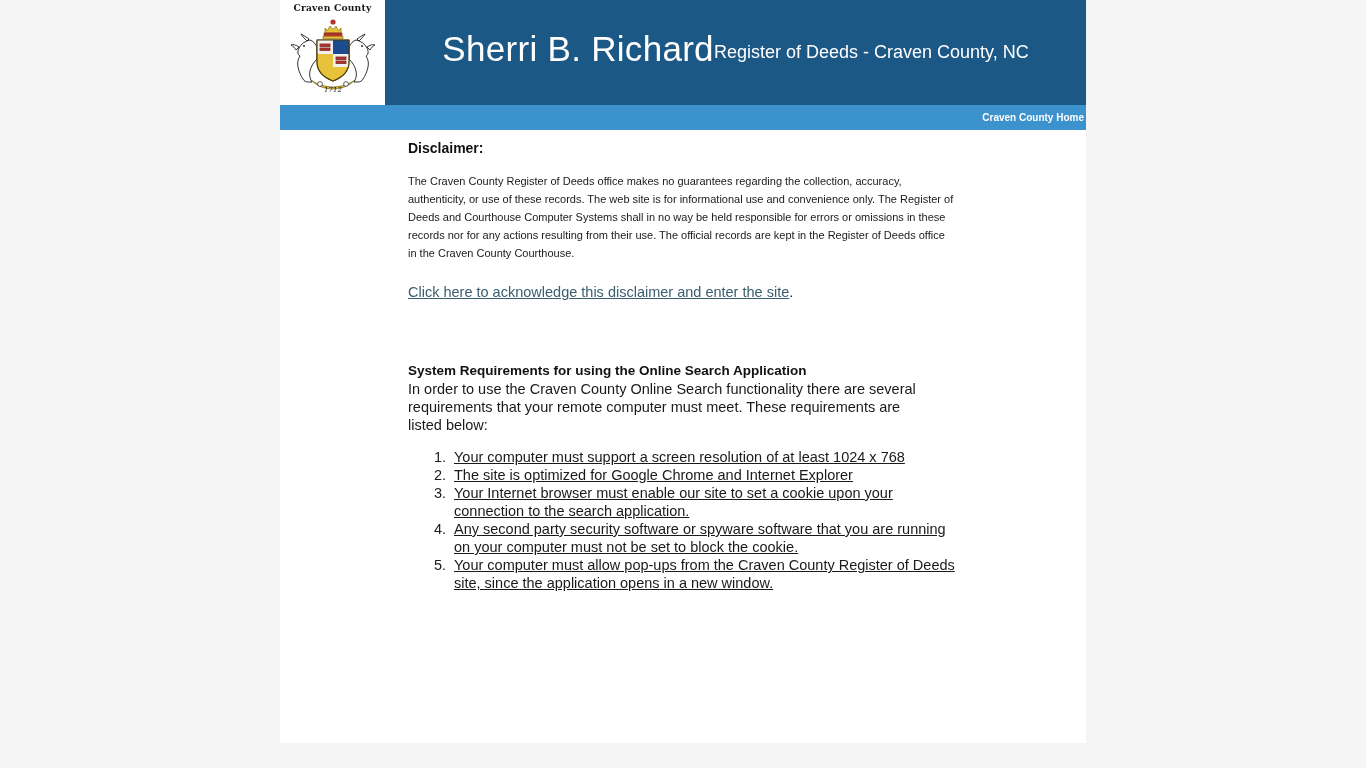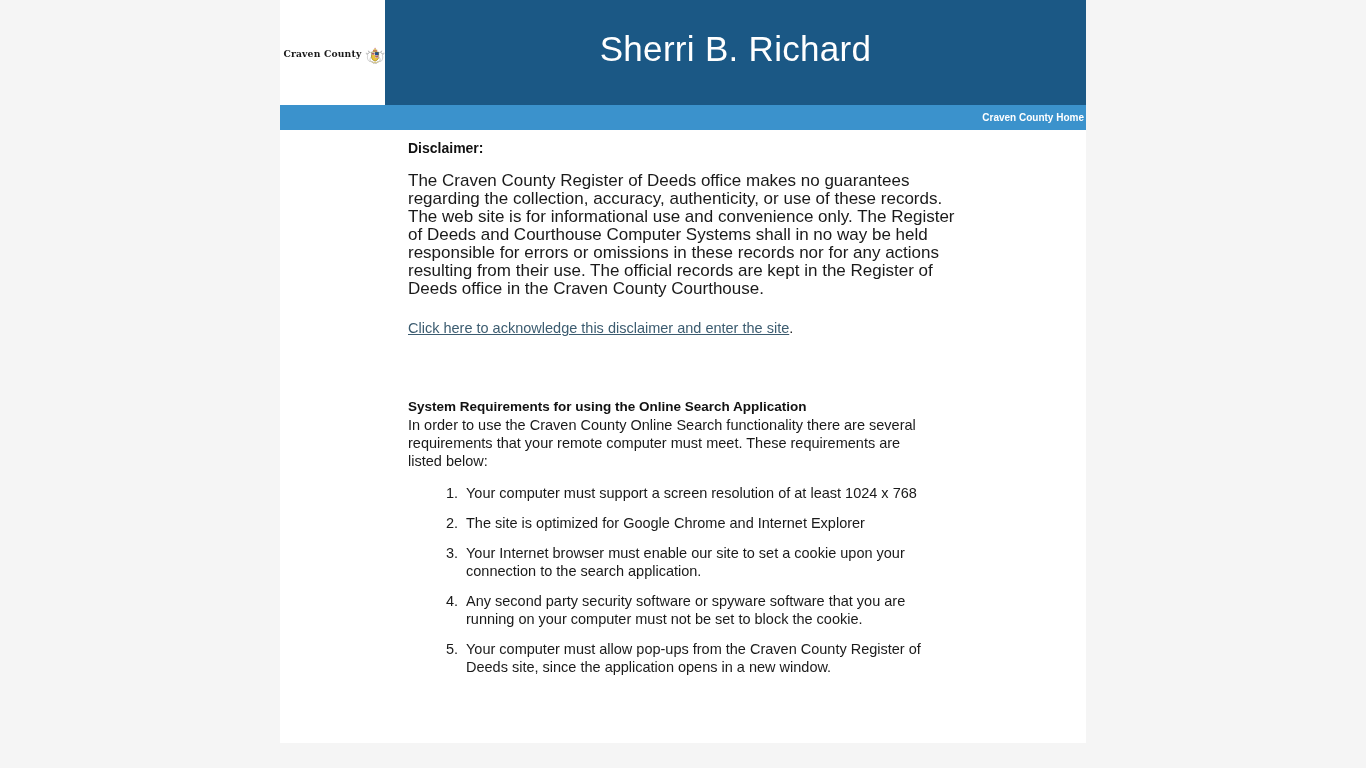--- a/index.html
+++ b/index.html
@@ -29,20 +29,21 @@
     background: #1b5885;
     display: flex;
     align-items: stretch;
   }
   .logo-box {
     width: 105px;
     height: 105px;
     background: #ffffff;
     flex: 0 0 105px;
     display: flex;
+    flex-direction: column;
     align-items: center;
     justify-content: flex-start;
     padding-top: 3px;
     box-sizing: border-box;
     overflow: hidden;
   }
   .logo-title {
     font-family: "DejaVu Serif", serif;
     font-weight: bold;
     font-size: 10px;
@@ -116,21 +117,21 @@
     top: 10px;
     width: 550px;
   }
   .disclaimer-heading {
     font-size: 14px;
     font-weight: bold;
     color: #111111;
     margin: 0 0 6px 0;
   }
   .disclaimer-body {
-    font-size: 17px;
+    font-size: 11px;
     line-height: 18px;
     color: #1a1a1a;
     margin: 16px 0 0 0;
     width: 548px;
   }
   .ack-wrap {
     margin-top: 22px;
     font-size: 14.5px;
     color: #1a1a1a;
   }
@@ -157,22 +158,23 @@
   }
   .req-list {
     margin: 14px 0 0 0;
     padding-left: 42px;
     font-size: 14.5px;
     line-height: 18px;
     color: #1a1a1a;
     width: 510px;
   }
   .req-list li {
-    margin: 12px;
+    margin: 0;
     padding-left: 4px;
+    text-decoration: underline;
   }
   
   .footer {
     position: absolute;
     left: 0;
     top: 743px;
     width: 1366px;
     height: 25px;
     background: #f5f5f5;
     display: flex;
@@ -230,20 +232,21 @@
 
         <path d="M24 66 C31 71 40 73 46 73 C52 73 61 71 68 66 C62 72 54 75 46 75 C38 75 30 72 24 66 Z" fill="#e8c23a" stroke="#6e5a10" stroke-width="0.7"></path>
         <circle cx="33" cy="70" r="2.4" fill="#ffffff" stroke="#1c1c1c" stroke-width="0.7"></circle>
         <circle cx="59" cy="70" r="2.4" fill="#ffffff" stroke="#1c1c1c" stroke-width="0.7"></circle>
         <text x="46" y="78" font-family="DejaVu Serif, serif" font-size="7" font-style="italic" fill="#1c1c1c" text-anchor="middle">1712</text>
       </svg>
     </div>
 
     <div class="title-box">
       <div class="main-title">Sherri B. Richard</div>
+      <div class="sub-title">Register of Deeds - Craven County, NC</div>
     </div>
   </div>
 
   <div class="navbar">
     <a class="nav-link" href="#">Craven County Home</a>
   </div>
 
   <div class="content">
     <div class="inner">
 

